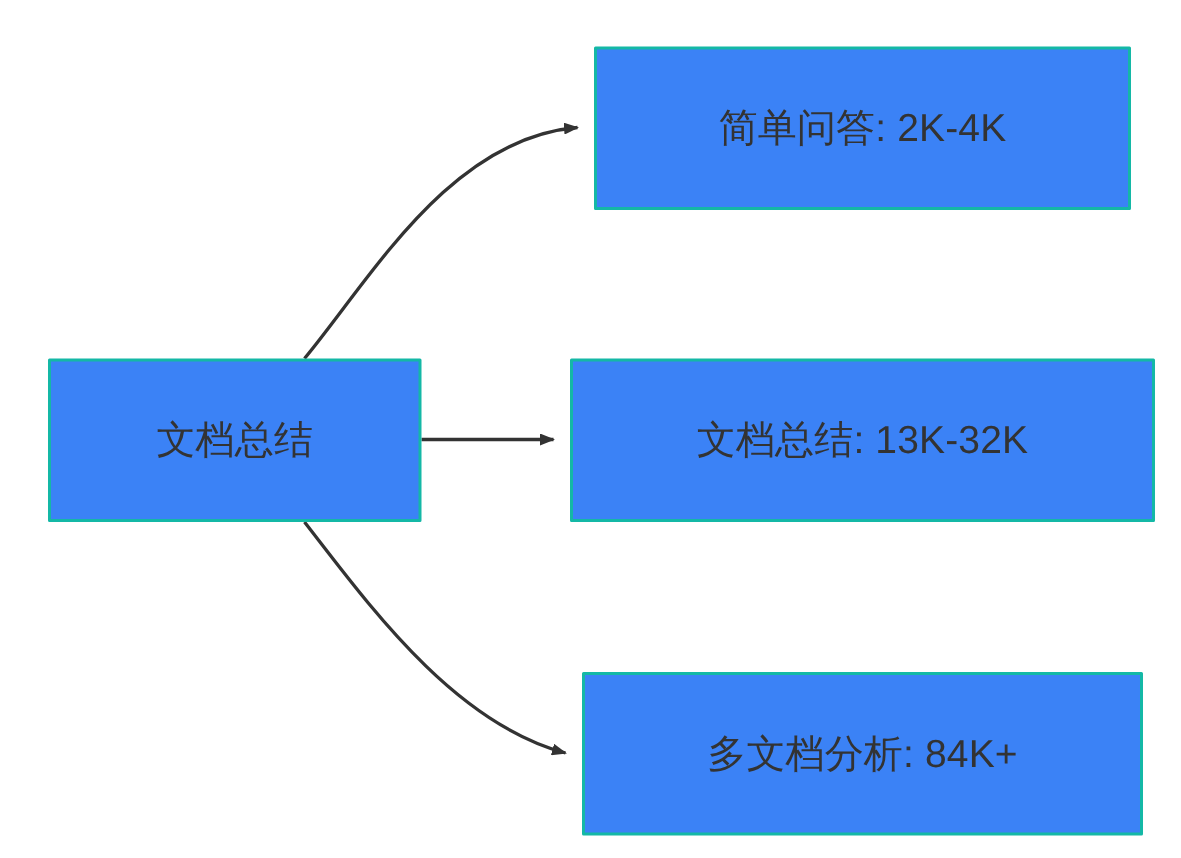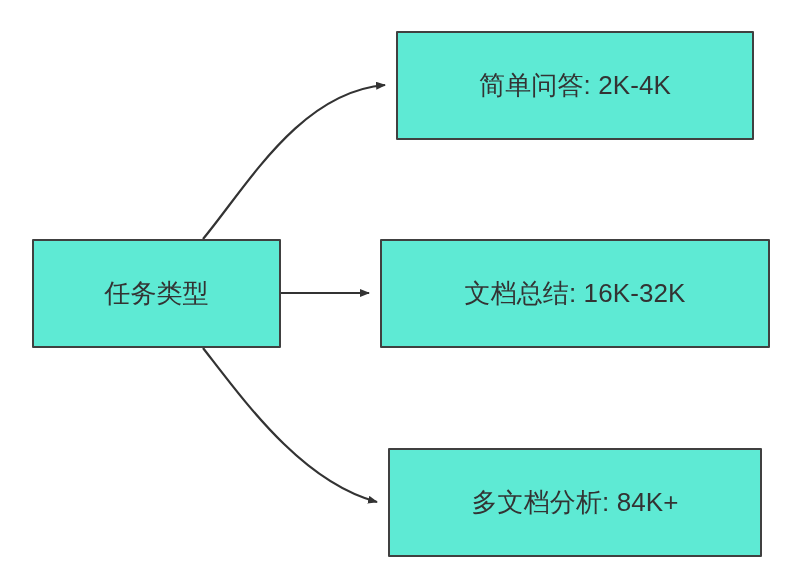--- a/index.html
+++ b/index.html
@@ -22,22 +22,22 @@
     position: absolute;
     left: 0;
     top: 0;
     width: 787px;
     height: 572px;
     pointer-events: none;
   }
   .node {
     position: absolute;
     box-sizing: border-box;
-    background: #5eead4;
-    border: 2px solid #404040;
+    background: #3b82f6;
+    border: 2px solid #14b8a6;
     border-radius: 1px;
     display: flex;
     align-items: center;
     justify-content: center;
     text-align: center;
   }
   .node-label {
     color: #333333;
     font-size: 26px;
     font-weight: 400;
@@ -63,28 +63,28 @@
     </defs>
 
     <path d="M 203 239 C 247 186 300 92 385 85" fill="none" stroke="#333333" stroke-width="2.2" marker-end="url(#arrowhead)"></path>
 
     <path d="M 281 293 L 369 293" fill="none" stroke="#333333" stroke-width="2.2" marker-end="url(#arrowhead)"></path>
 
     <path d="M 203 348 C 245 402 302 482 377 502" fill="none" stroke="#333333" stroke-width="2.2" marker-end="url(#arrowhead)"></path>
   </svg>
 
   <div class="node" id="node-root">
-    <span class="node-label">任务类型</span>
+    <span class="node-label">文档总结</span>
   </div>
 
   <div class="node" id="node-simple">
     <span class="node-label">简单问答: 2K-4K</span>
   </div>
 
   <div class="node" id="node-doc">
-    <span class="node-label">文档总结: 16K-32K</span>
+    <span class="node-label">文档总结: 13K-32K</span>
   </div>
 
   <div class="node" id="node-multi">
     <span class="node-label">多文档分析: 84K+</span>
   </div>
 
 </div>
 
 </body></html>

